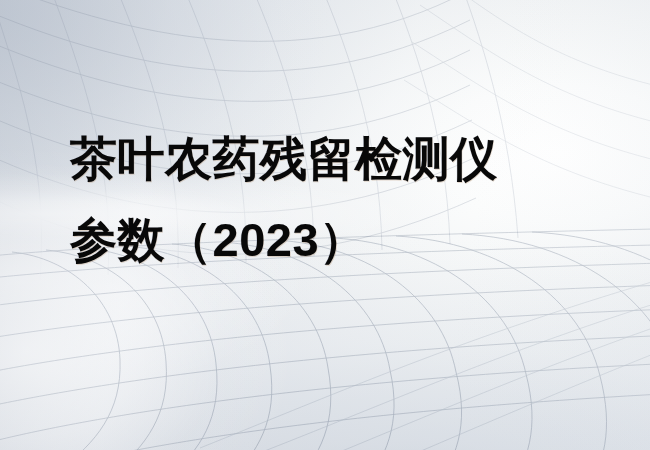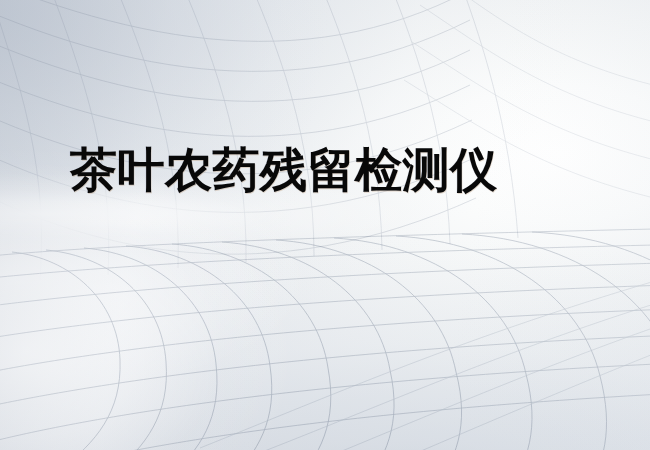--- a/index.html
+++ b/index.html
@@ -96,21 +96,21 @@
         rgba(205,212,222,0.10) 24%,
         rgba(255,255,255,0) 46%,
         rgba(255,255,255,0) 70%,
         rgba(216,222,230,0.14) 100%);
   }
 
   
   #title-block {
     position: absolute;
     left: 70px;
-    top: 129px;
+    top: 118px;
     z-index: 10;
   }
   .title-line {
     font-size: 47px;
     line-height: 81px;
     font-weight: bold;
     color: #080808;
     letter-spacing: 0.5px;
     white-space: nowrap;
     text-shadow:
@@ -194,15 +194,16 @@
         <path d="M 330,456 C 456,404 578,352 700,312"></path>
         <path d="M 400,460 C 512,412 620,366 700,336"></path>
       </g>
     </svg>
   </div>
 
   <div class="bg-layer" id="bg-vignette"></div>
 
   <div id="title-block">
     <div class="title-line">茶叶农药残留检测仪</div>
+    <div class="title-line">参数（2023）</div>
   </div>
 
 </div>
 
 </body></html>

